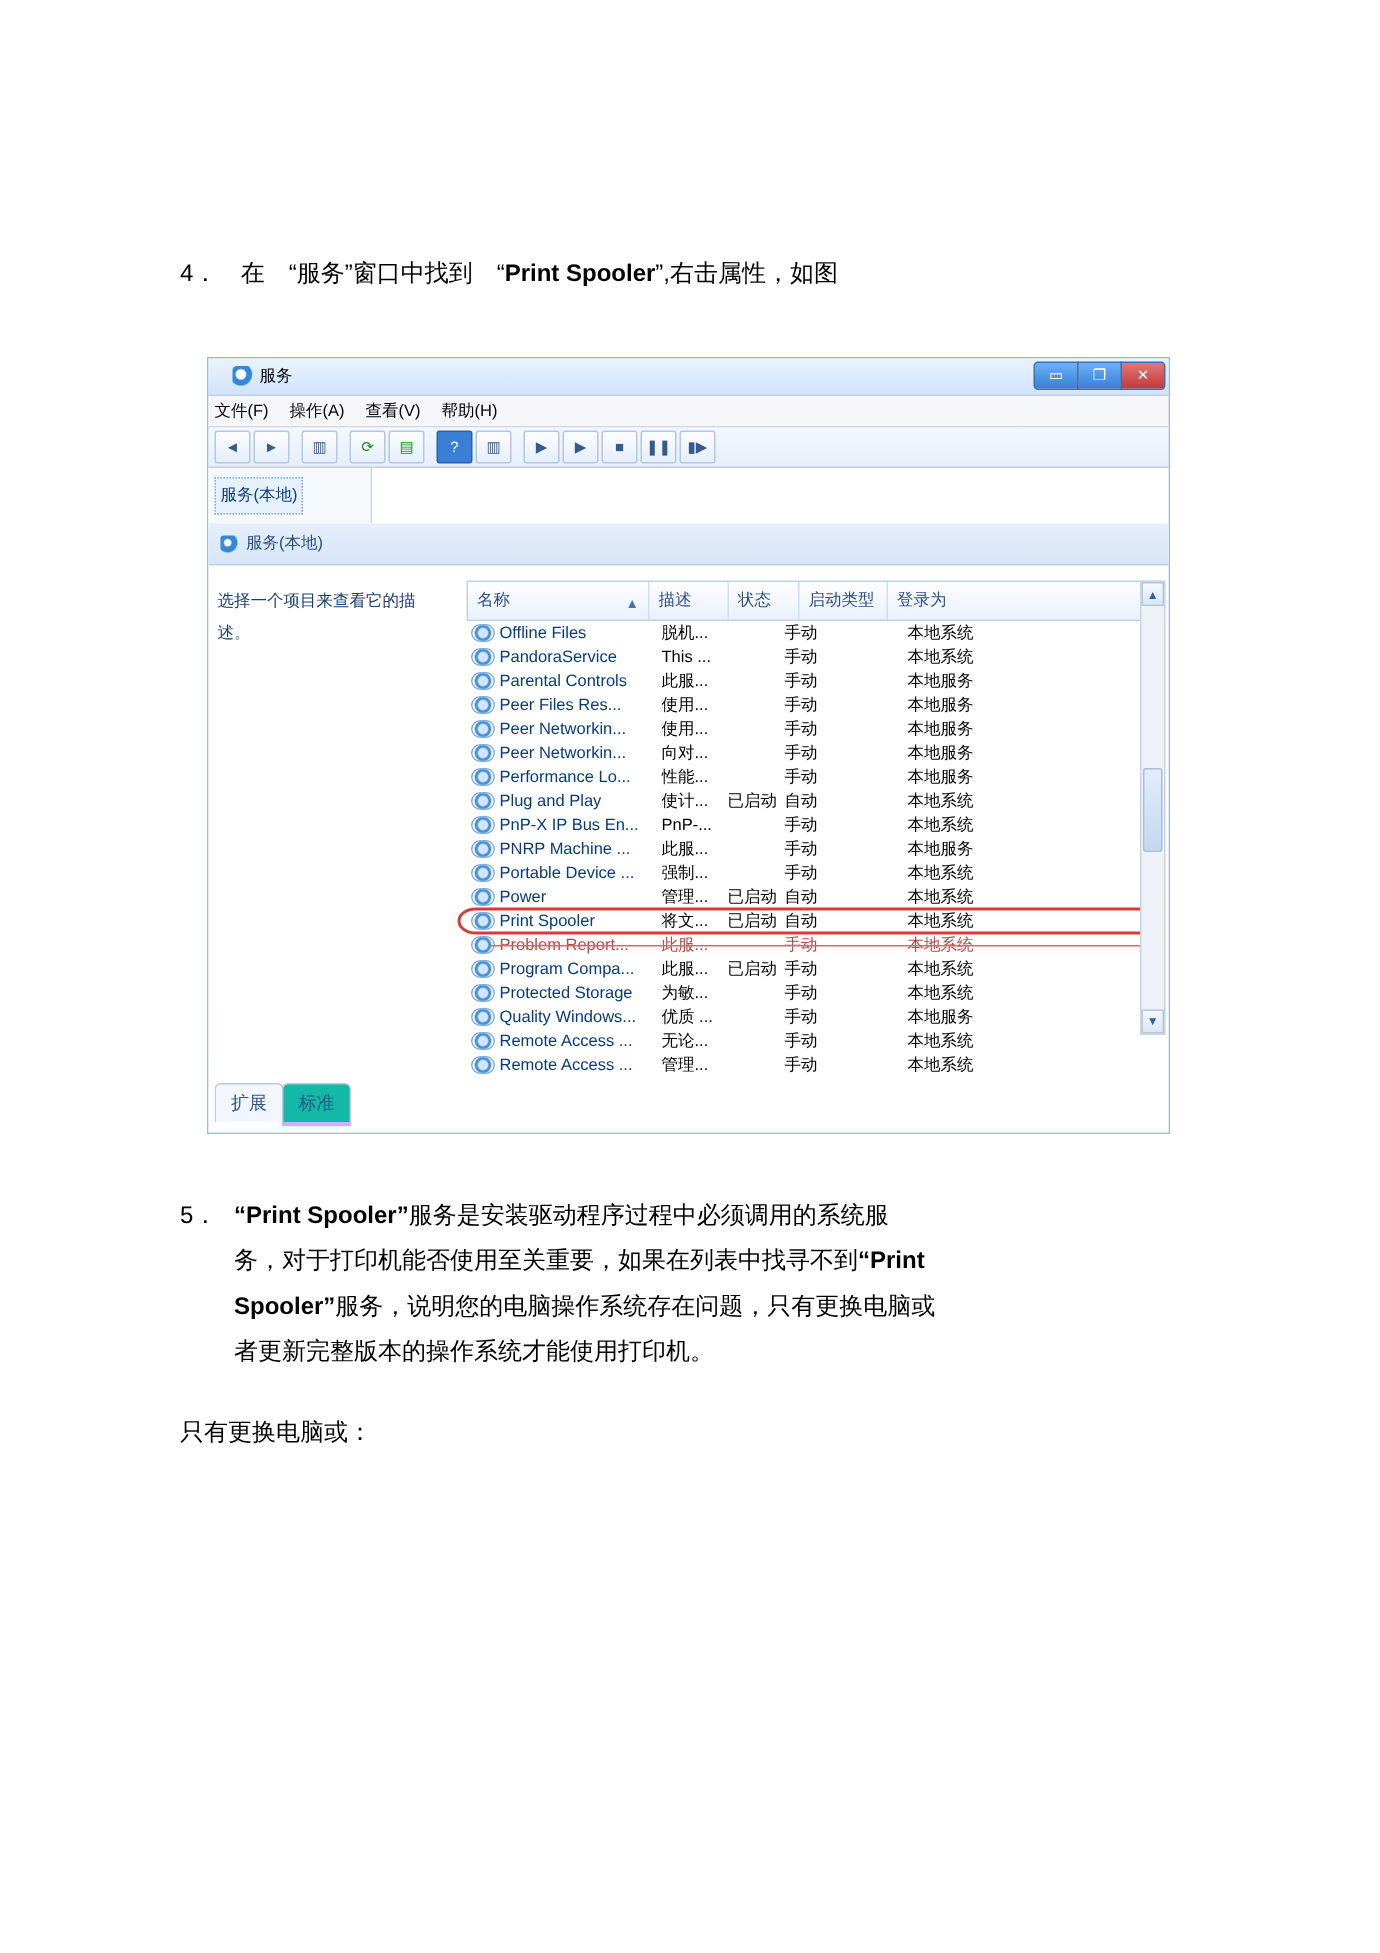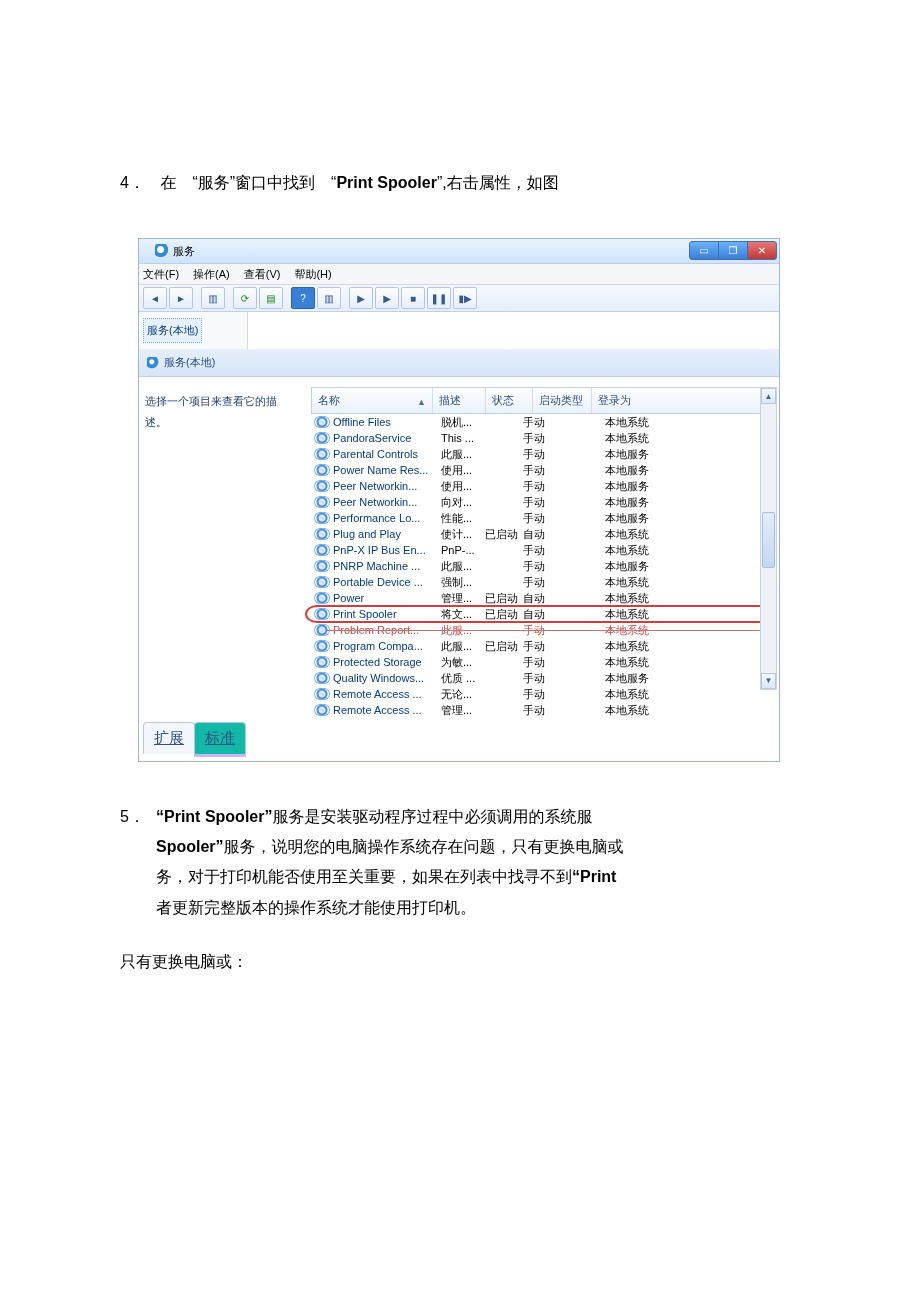--- a/index.html
+++ b/index.html
@@ -195,26 +195,25 @@
   .tabs {
     margin-top: 4px;
     padding: 0 4px 4px 4px;
   }
   .tab {
     display: inline-block;
     padding: 1px 10px;
     border: 1px solid #b9c8dd;
     border-bottom: none;
     background: #f3f7fd;
-    font-size: 15px;
+    font-size: 12px;
     color: #2f5487;
     border-top-left-radius: 4px;
     border-top-right-radius: 4px;
     margin-right: -1px;
-    text-decoration: underline;
   }
   .tab.active {
     background: #14b8a6;
     border-bottom: 3px solid #c4b5fd;
   }
 </style>
 </head>
 <body>
 
 <div class="page">
@@ -304,21 +303,21 @@
                 <div class="srow">
                   <span class="gear"></span>
                   <span class="s-name">Parental Controls</span>
                   <span class="s-desc">此服...</span>
                   <span class="s-status"></span>
                   <span class="s-start">手动</span>
                   <span class="s-logon">本地服务</span>
                 </div>
                 <div class="srow">
                   <span class="gear"></span>
-                  <span class="s-name">Power Name Res...</span>
+                  <span class="s-name">Peer Files Res...</span>
                   <span class="s-desc">使用...</span>
                   <span class="s-status"></span>
                   <span class="s-start">手动</span>
                   <span class="s-logon">本地服务</span>
                 </div>
                 <div class="srow">
                   <span class="gear"></span>
                   <span class="s-name">Peer Networkin...</span>
                   <span class="s-desc">使用...</span>
                   <span class="s-status"></span>
@@ -450,24 +449,24 @@
         <div class="tabs">
           <span class="tab">扩展</span><span class="tab active">标准</span>
         </div>
       </div>
     </div>
   </div>
 
   <div class="para">
     <span class="num">5．</span><span class="bold">“Print Spooler”</span><span>服务是安装驱动程序过程中必须调用的系统服</span>
     <span class="indent">
-      <span class="bold">Spooler”</span><span>服务，说明您的电脑操作系统存在问题，只有更换电脑或</span>
+      <span>务，对于打印机能否使用至关重要，如果在列表中找寻不到</span><span class="bold">“Print</span>
     </span>
     <span class="indent">
-      <span>务，对于打印机能否使用至关重要，如果在列表中找寻不到</span><span class="bold">“Print</span>
+      <span class="bold">Spooler”</span><span>服务，说明您的电脑操作系统存在问题，只有更换电脑或</span>
     </span>
     <span class="indent">者更新完整版本的操作系统才能使用打印机。</span>
   </div>
 
   <div class="para">
     <span>只有更换电脑或：</span>
   </div>
 
 </div>
 

